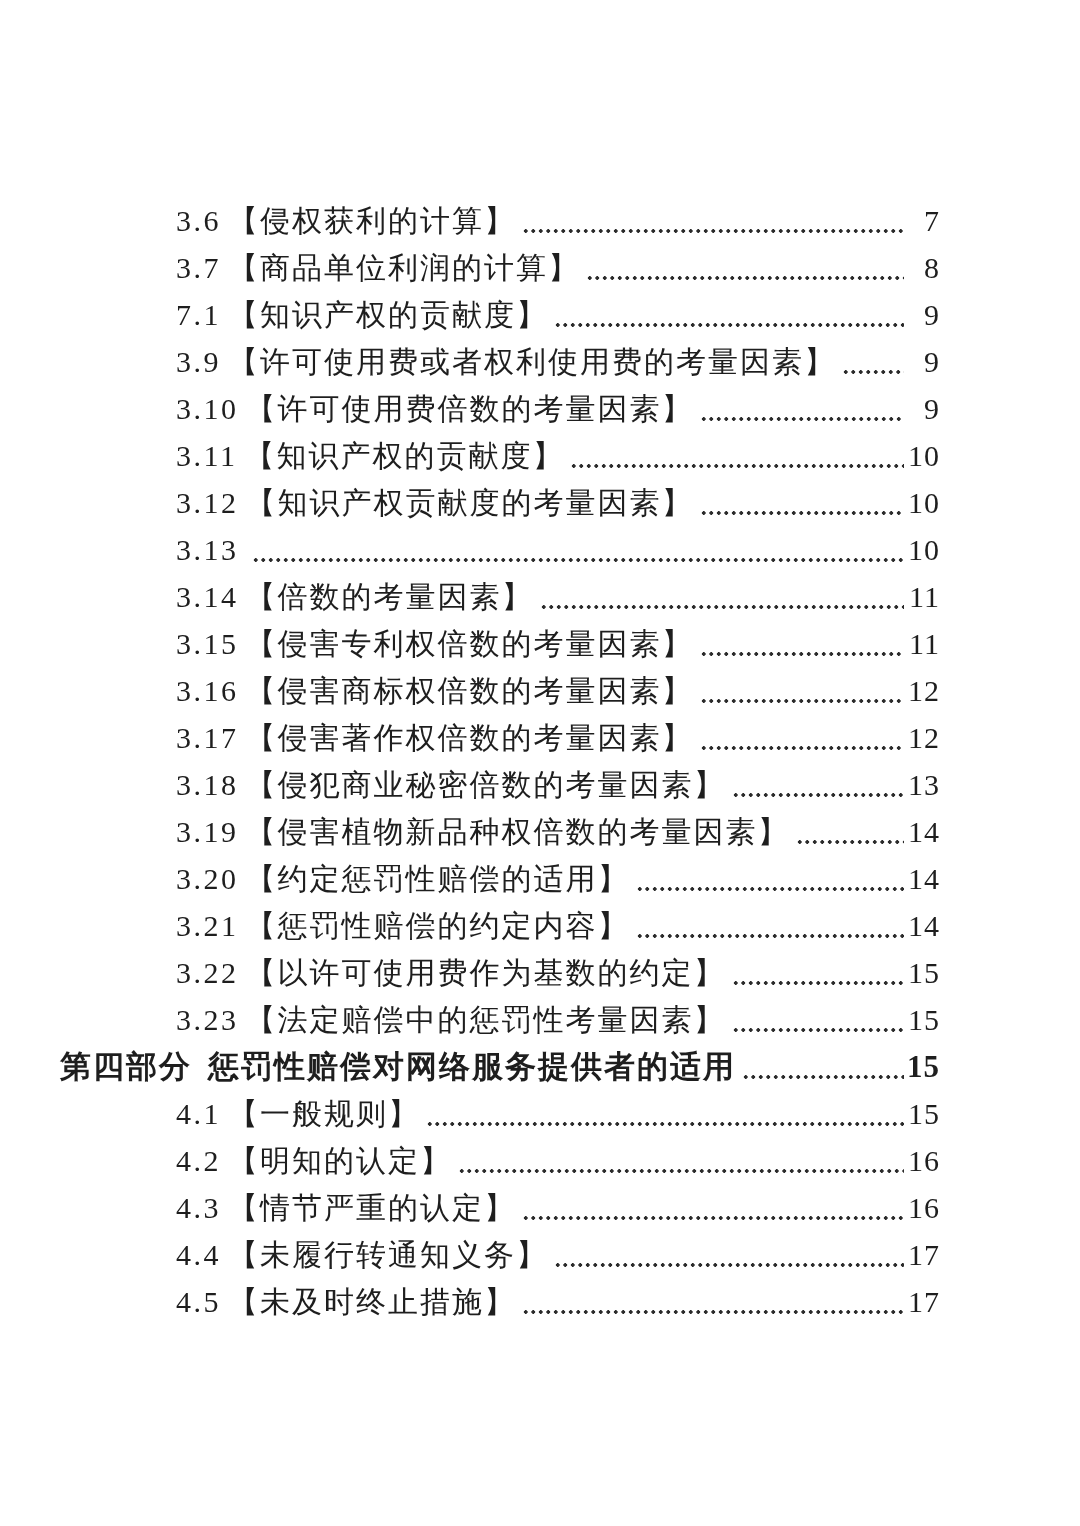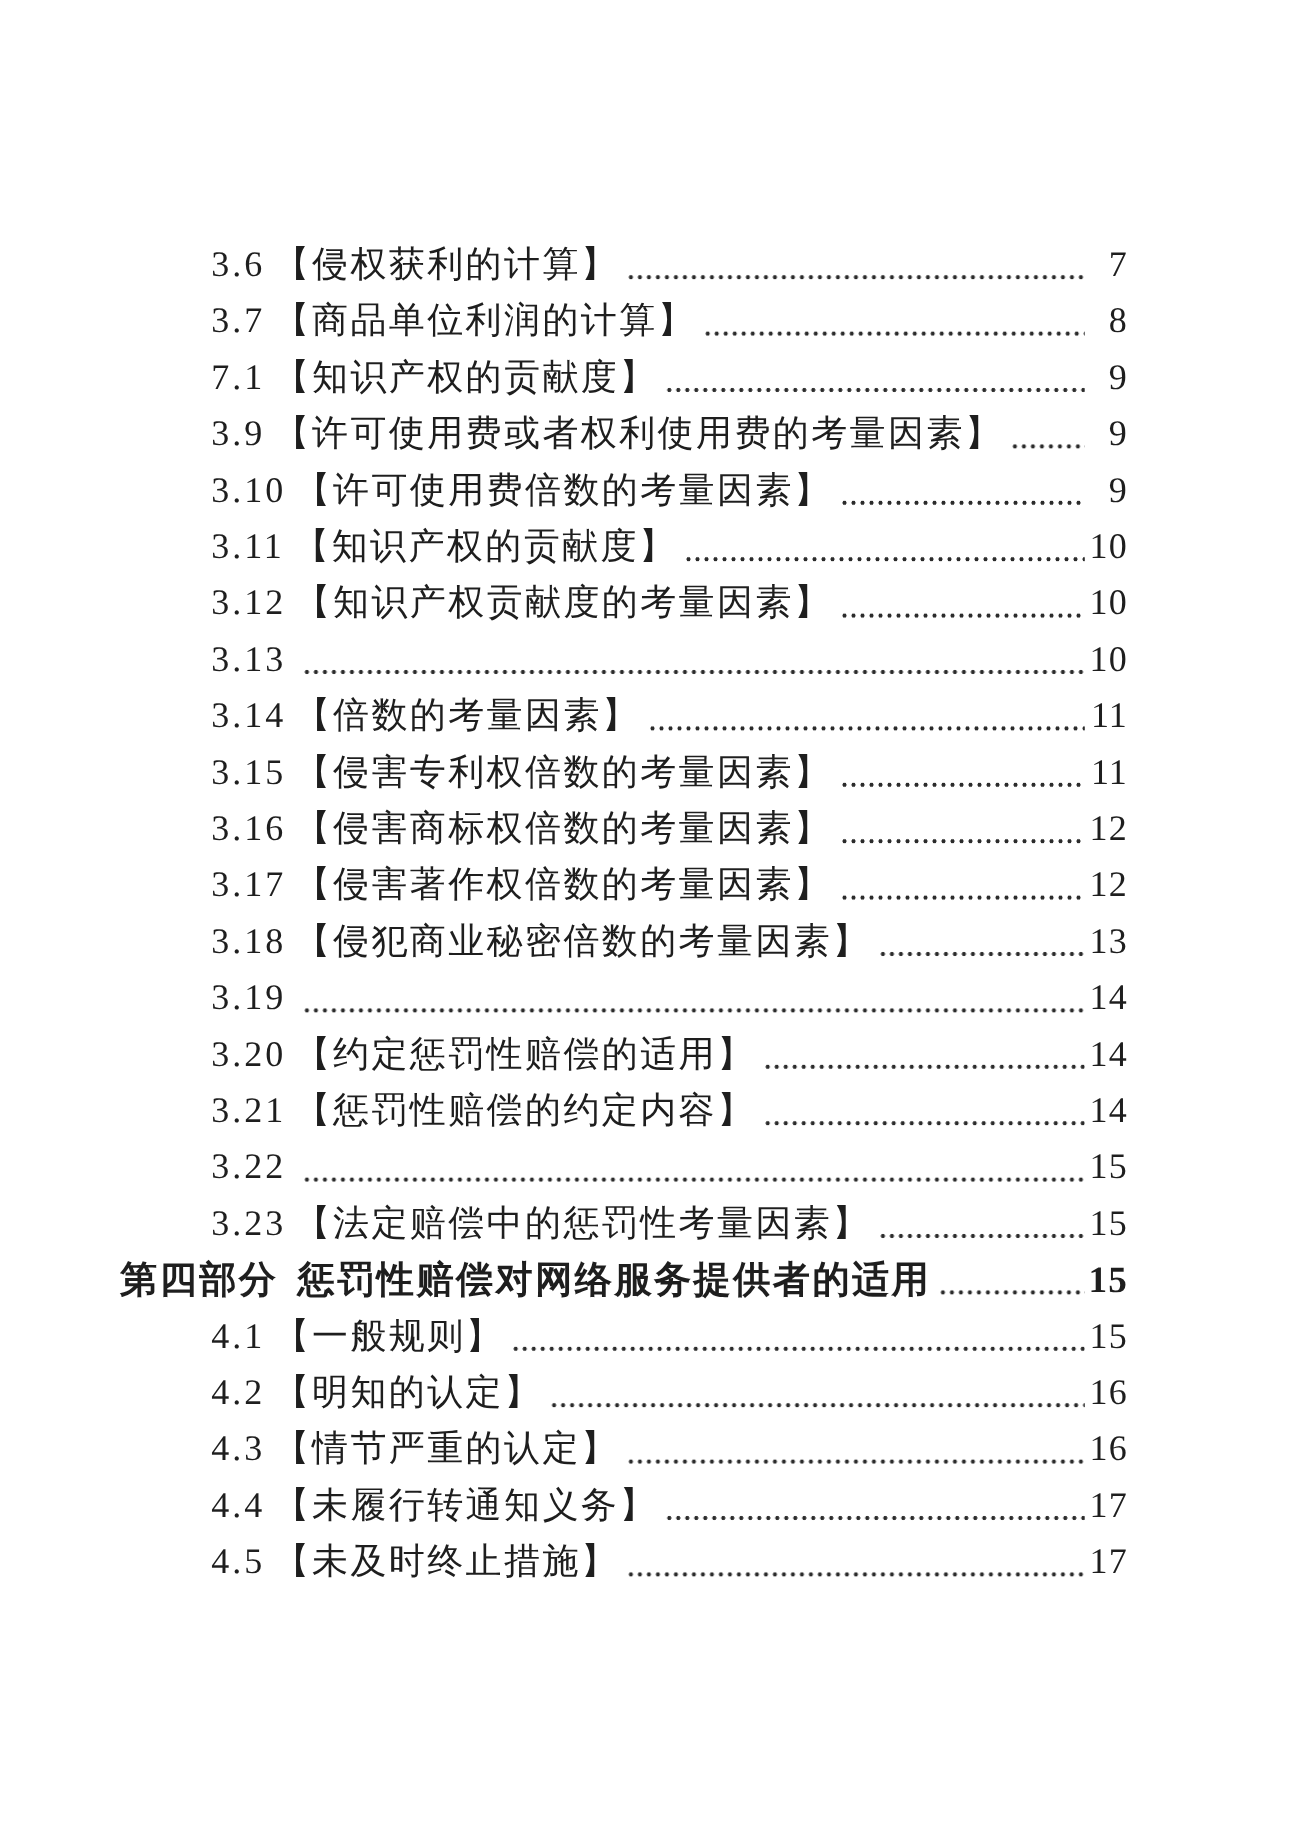--- a/index.html
+++ b/index.html
@@ -35,21 +35,20 @@
     line-height: 47px;
     padding-left: 176px;
     padding-right: 140px;
     font-size: 30px;
     white-space: nowrap;
   }
   .toc-row.section {
     padding-left: 60px;
     font-weight: bold;
     font-size: 31px;
-    margin-left: 40px;
   }
   .entry-number {
     letter-spacing: 2.5px;
     margin-right: 7px;
     flex: 0 0 auto;
   }
   .toc-row.section .entry-number {
     letter-spacing: 2px;
     margin-right: 16px;
   }
@@ -153,37 +152,39 @@
     <span class="entry-page">12</span>
   </div>
       <div class="toc-row">
     <span class="entry-number">3.18</span>
     <span class="entry-title">【侵犯商业秘密倍数的考量因素】</span>
     <span class="dot-leader"></span>
     <span class="entry-page">13</span>
   </div>
       <div class="toc-row">
     <span class="entry-number">3.19</span>
+    <span class="entry-title">【侵害植物新品种权倍数的考量因素】</span>
     <span class="dot-leader"></span>
     <span class="entry-page">14</span>
   </div>
       <div class="toc-row">
     <span class="entry-number">3.20</span>
     <span class="entry-title">【约定惩罚性赔偿的适用】</span>
     <span class="dot-leader"></span>
     <span class="entry-page">14</span>
   </div>
       <div class="toc-row">
     <span class="entry-number">3.21</span>
     <span class="entry-title">【惩罚性赔偿的约定内容】</span>
     <span class="dot-leader"></span>
     <span class="entry-page">14</span>
   </div>
       <div class="toc-row">
     <span class="entry-number">3.22</span>
+    <span class="entry-title">【以许可使用费作为基数的约定】</span>
     <span class="dot-leader"></span>
     <span class="entry-page">15</span>
   </div>
       <div class="toc-row">
     <span class="entry-number">3.23</span>
     <span class="entry-title">【法定赔偿中的惩罚性考量因素】</span>
     <span class="dot-leader"></span>
     <span class="entry-page">15</span>
   </div>
       <div class="toc-row section">

